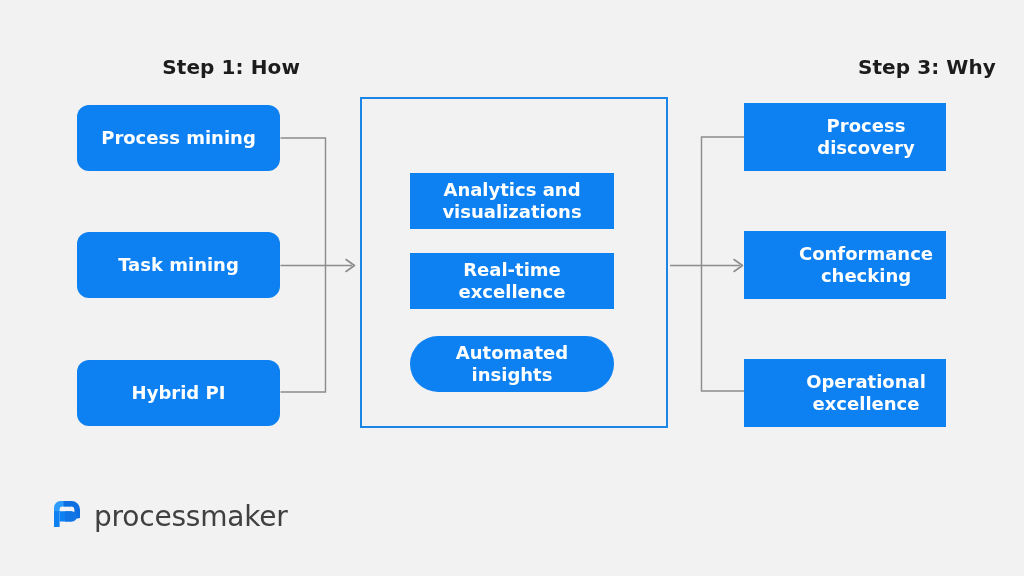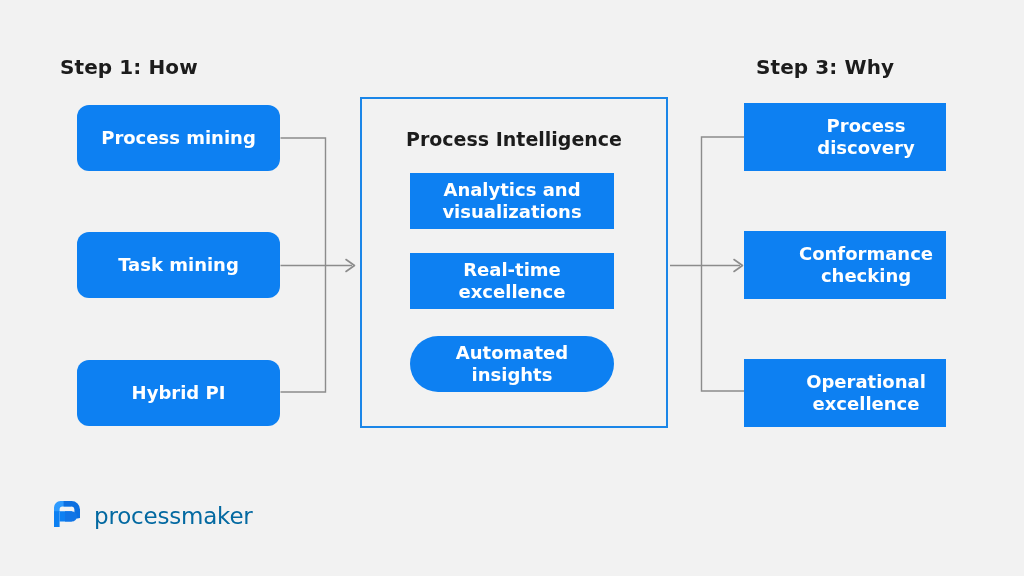--- a/index.html
+++ b/index.html
@@ -15,21 +15,21 @@
   }
   .canvas {
     position: relative;
     width: 1024px;
     height: 576px;
   }
 
   
   .step-heading {
     position: absolute;
-    text-align: left;
+    text-align: right;
     font-size: 20px;
     font-weight: bold;
     color: #1c1c1c;
     letter-spacing: 0.1px;
     white-space: nowrap;
   }
   #heading-1 { left: 60px;  top: 55px; width: 240px; }
   #heading-2 { left: 392px; top: 55px; width: 240px; }
   #heading-3 { left: 756px; top: 55px; width: 240px; }
 
@@ -107,23 +107,23 @@
   
   #logo {
     position: absolute;
     left: 50px;
     top: 497px;
     display: flex;
     align-items: center;
     gap: 10px;
   }
   #logo-wordmark {
-    font-size: 23px;
+    font-size: 28px;
     font-weight: 400;
-    color: #0369a1;
+    color: #404040;
     letter-spacing: -0.2px;
   }
 </style>
 </head>
 <body>
 
 <div class="canvas">
 
   <div class="step-heading" id="heading-1">Step 1: How</div>
   <div class="step-heading" id="heading-3">Step 3: Why</div>
@@ -141,21 +141,20 @@
 
       <path d="M734 259.5 L742.5 265.5 L734 271.5" stroke-width="1.6" stroke-linecap="round" stroke-linejoin="round"></path>
     </g>
   </svg>
 
   <div class="blue-box col-left-box" id="box-left-0">Process mining</div>
   <div class="blue-box col-left-box" id="box-left-1">Task mining</div>
   <div class="blue-box col-left-box" id="box-left-2">Hybrid PI</div>
 
   <div id="center-panel"></div>
-  <div id="panel-title">Process Intelligence</div>
 
   <div class="blue-box panel-box" id="box-panel-0">Analytics and
 visualizations</div>
   <div class="blue-box panel-box" id="box-panel-1">Real-time
 excellence</div>
   <div class="blue-box panel-box" id="box-panel-2">Automated
 insights</div>
 
   <div class="blue-box col-right-box" id="box-right-0">Process
 discovery</div>

